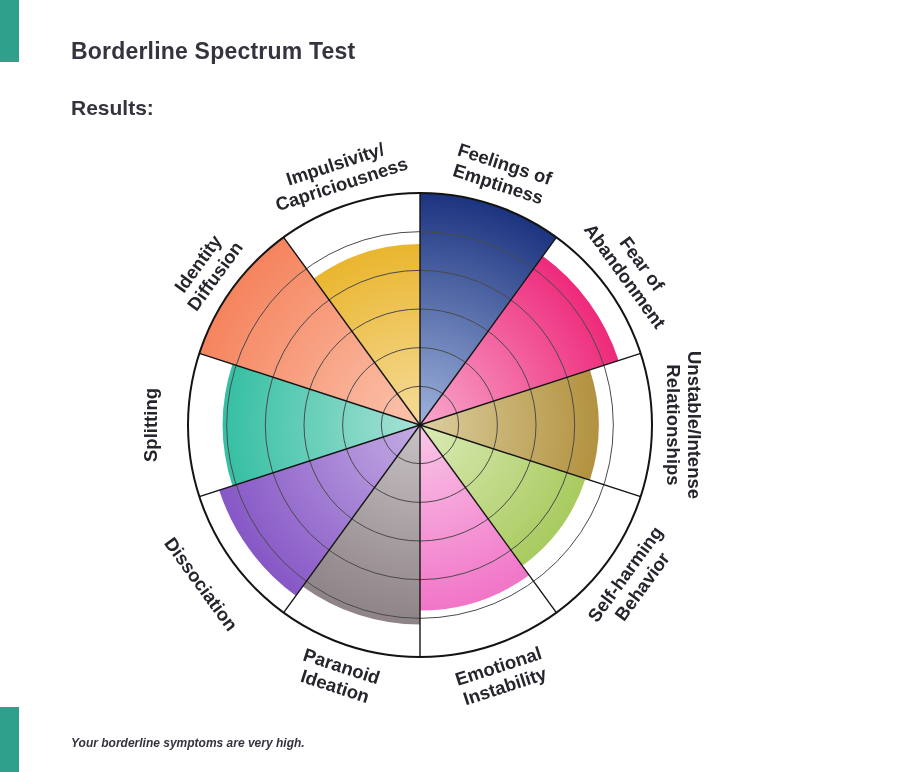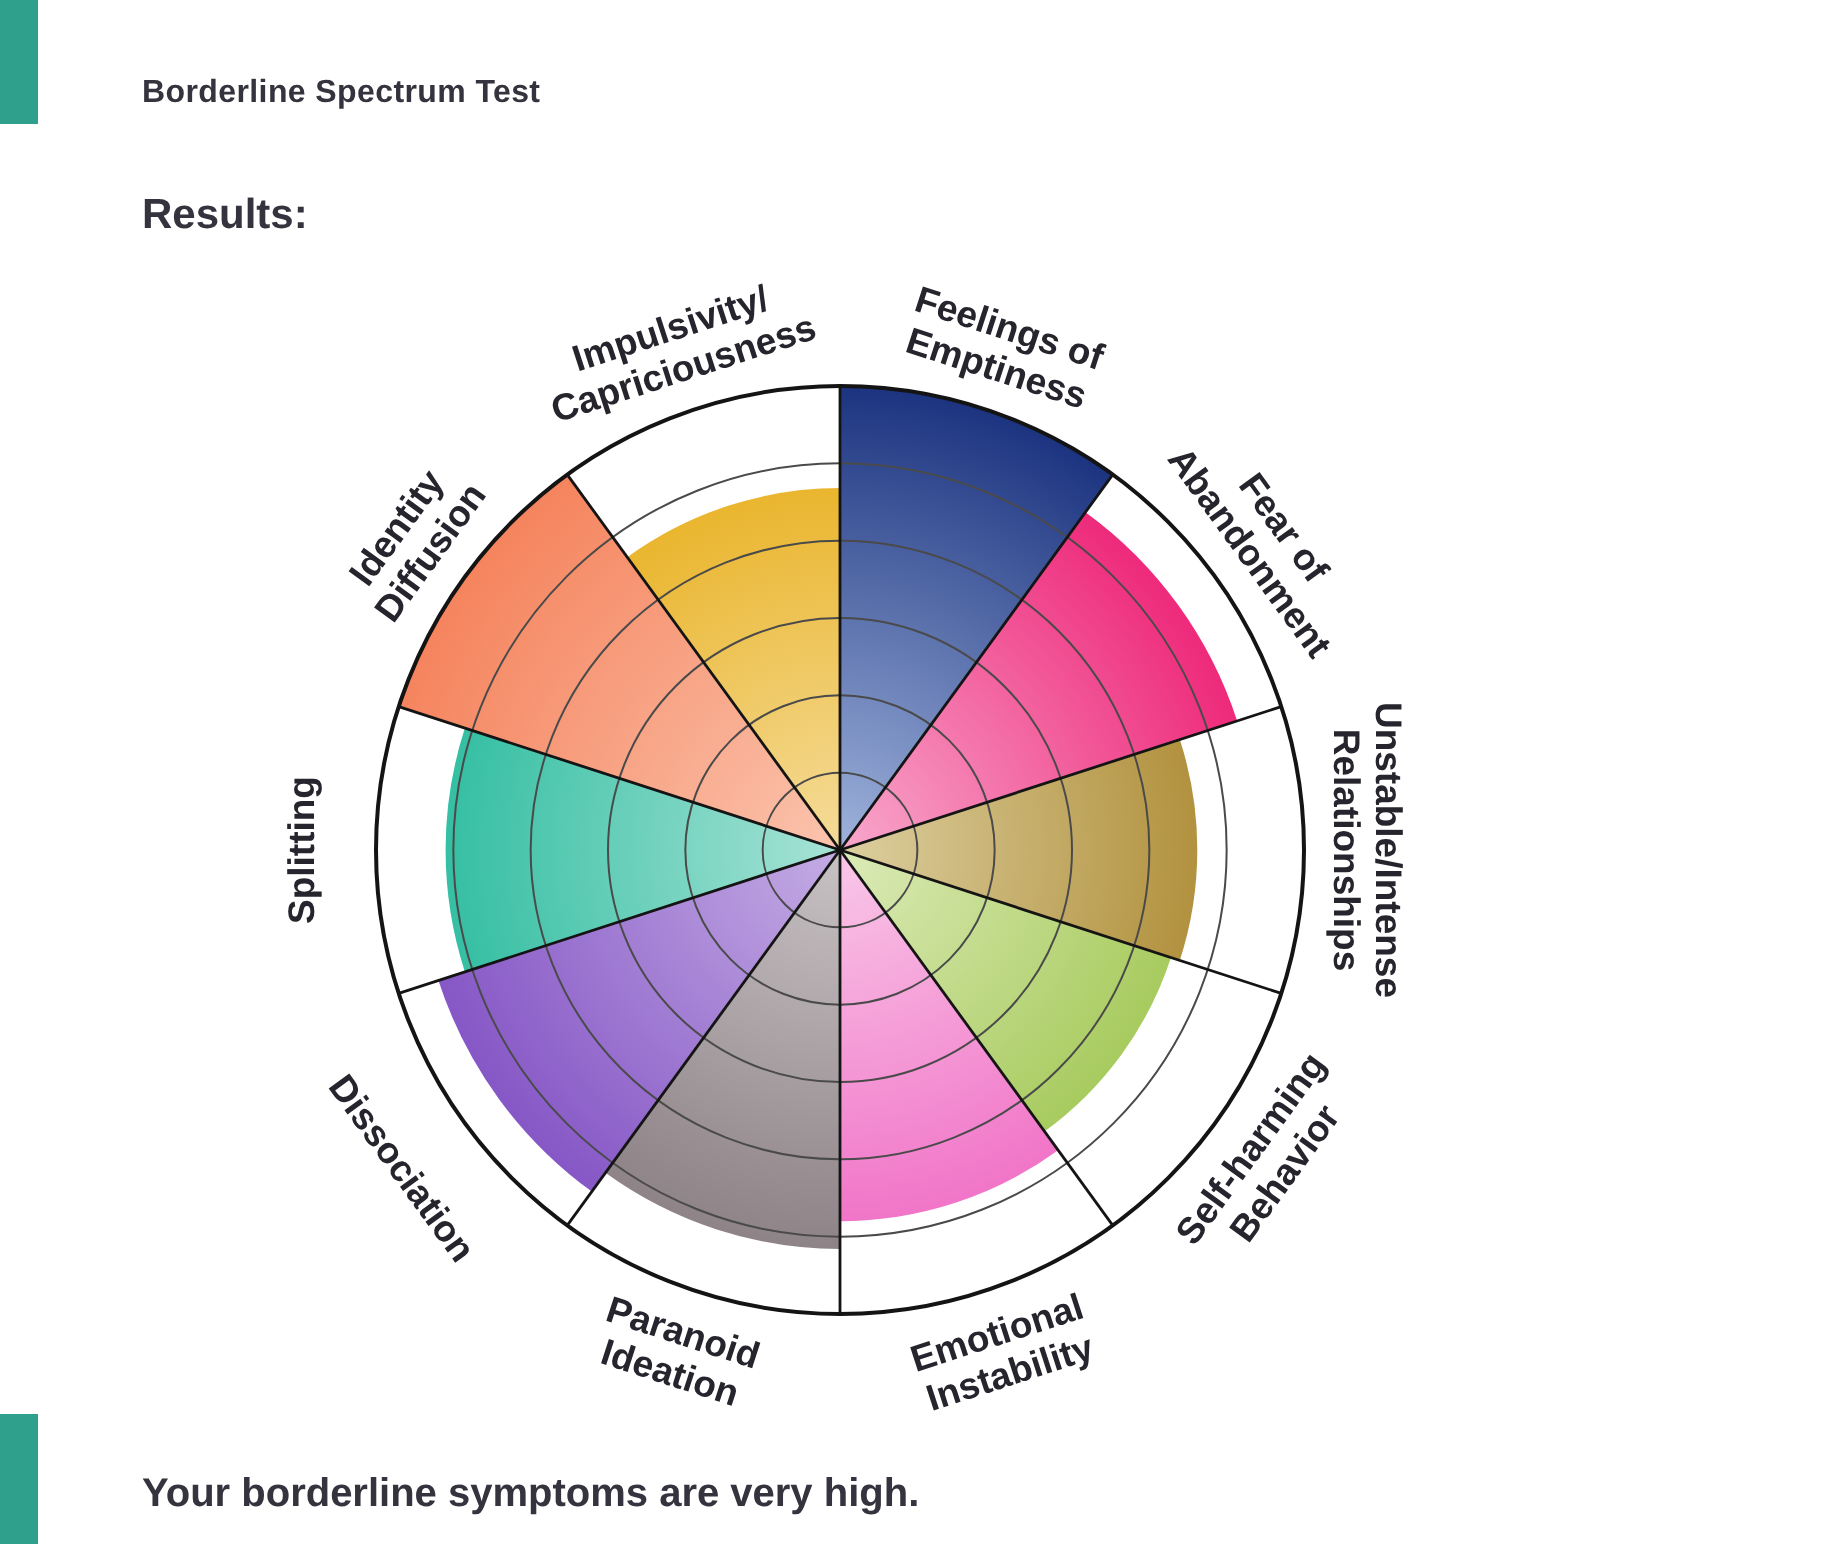--- a/index.html
+++ b/index.html
@@ -8,32 +8,33 @@
     width:921px;height:772px;
     background:#ffffff;
     overflow:hidden;
     font-family:"Liberation Sans",sans-serif;
   }
   .accent{position:absolute;left:0;width:19px;background:var(--accent,#2EA08C);}
   .accent.top{top:0;height:62px;}
   .accent.bottom{top:707px;height:65px;}
   .title{
     position:absolute;left:71px;top:38px;margin:0;
-    font-size:16px;font-weight:700;letter-spacing:.2px;
+    font-size:23px;font-weight:700;letter-spacing:.2px;
     color:var(--heading,#35333E);
   }
   .results{
     position:absolute;left:71px;top:96px;
     font-size:21px;font-weight:700;
     color:var(--heading,#35333E);
   }
   .summary{
     position:absolute;left:71px;top:736px;
-    font-size:20px;font-weight:700;
+    font-size:12px;font-weight:700;
     color:var(--heading,#35333E);
+    font-style:italic;
   }
   .wheel{position:absolute;left:0;top:118px;}
   .wheel-label{
     font-family:"Liberation Sans",sans-serif;
     font-size:18.5px;font-weight:700;
     fill:var(--label,#26242C);
   }
 </style>
 </head>
 <body>

